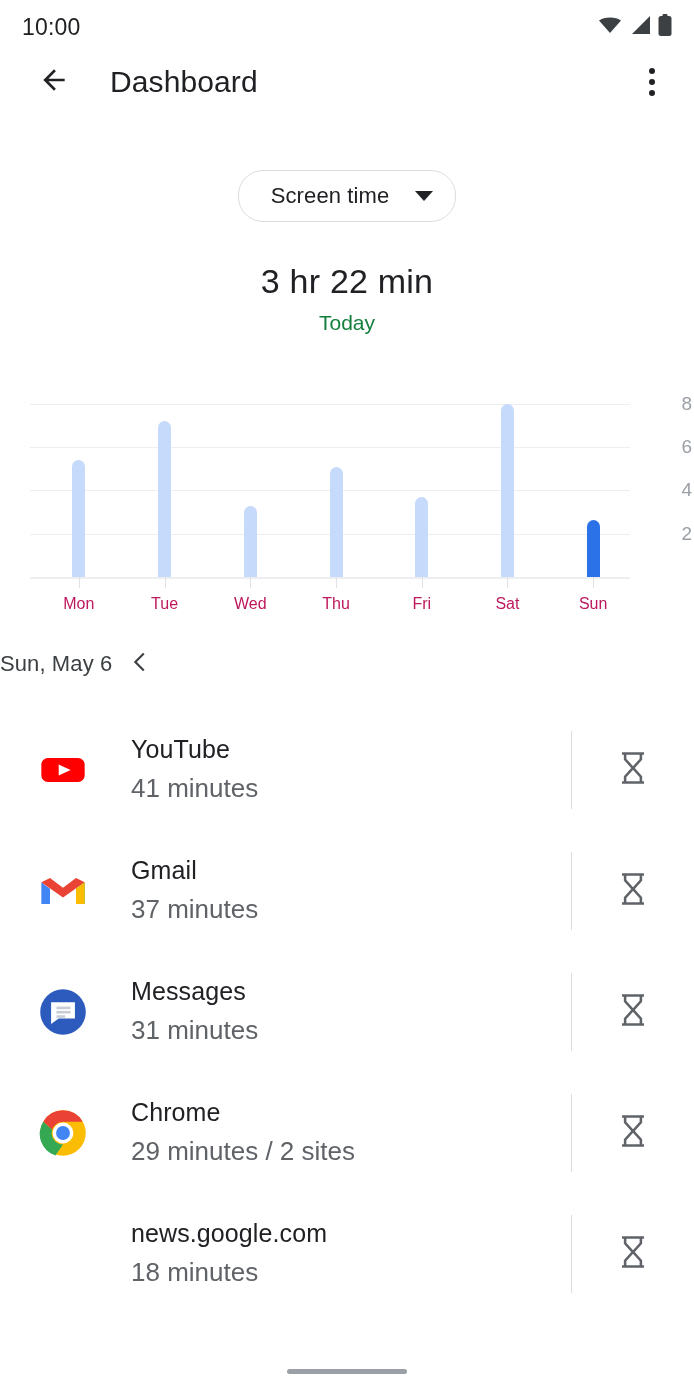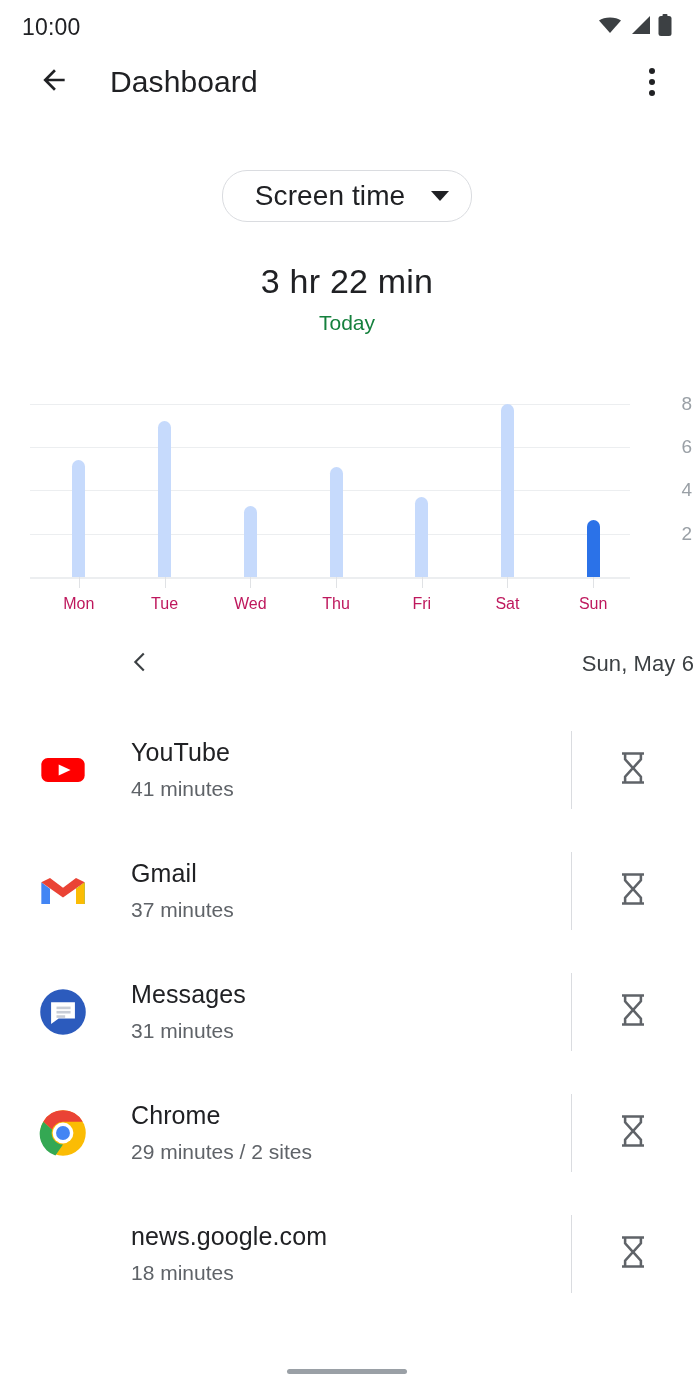--- a/index.html
+++ b/index.html
@@ -90,21 +90,21 @@
     border: 1px solid #dadce0;
     border-radius: 25px;
     display: inline-flex;
     align-items: center;
     padding: 0 22px 0 32px;
     gap: 26px;
     background: #fff;
     cursor: pointer;
   }
   .chip-label {
-    font-size: 28px;
+    font-size: 22px;
     font-weight: 500;
     color: #202124;
     letter-spacing: 0.1px;
   }
   .caret-down {
     width: 0; height: 0;
     border-left: 9px solid transparent;
     border-right: 9px solid transparent;
     border-top: 10px solid #202124;
   }
@@ -192,21 +192,21 @@
     height: 40px;
   }
 
   
   .date-nav {
     position: relative;
     height: 62px;
     margin-top: 40px;
     display: flex;
     align-items: center;
-    justify-content: flex-end;
+    justify-content: flex-start;
   }
   .date-prev {
     position: absolute;
     left: 118px;
     width: 44px;
     height: 44px;
     display: flex;
     align-items: center;
     justify-content: center;
     cursor: pointer;
@@ -241,21 +241,21 @@
     margin-left: 40px;
     min-width: 0;
   }
   .app-name {
     font-size: 25px;
     color: #202124;
     letter-spacing: 0.1px;
     line-height: 1.2;
   }
   .app-sub {
-    font-size: 21px;
+    font-size: 26px;
     color: #5f6368;
     margin-top: 9px;
     line-height: 1.2;
   }
   .row-divider {
     width: 1px;
     height: 78px;
     background: #dadce0;
     flex: 0 0 1px;
   }

